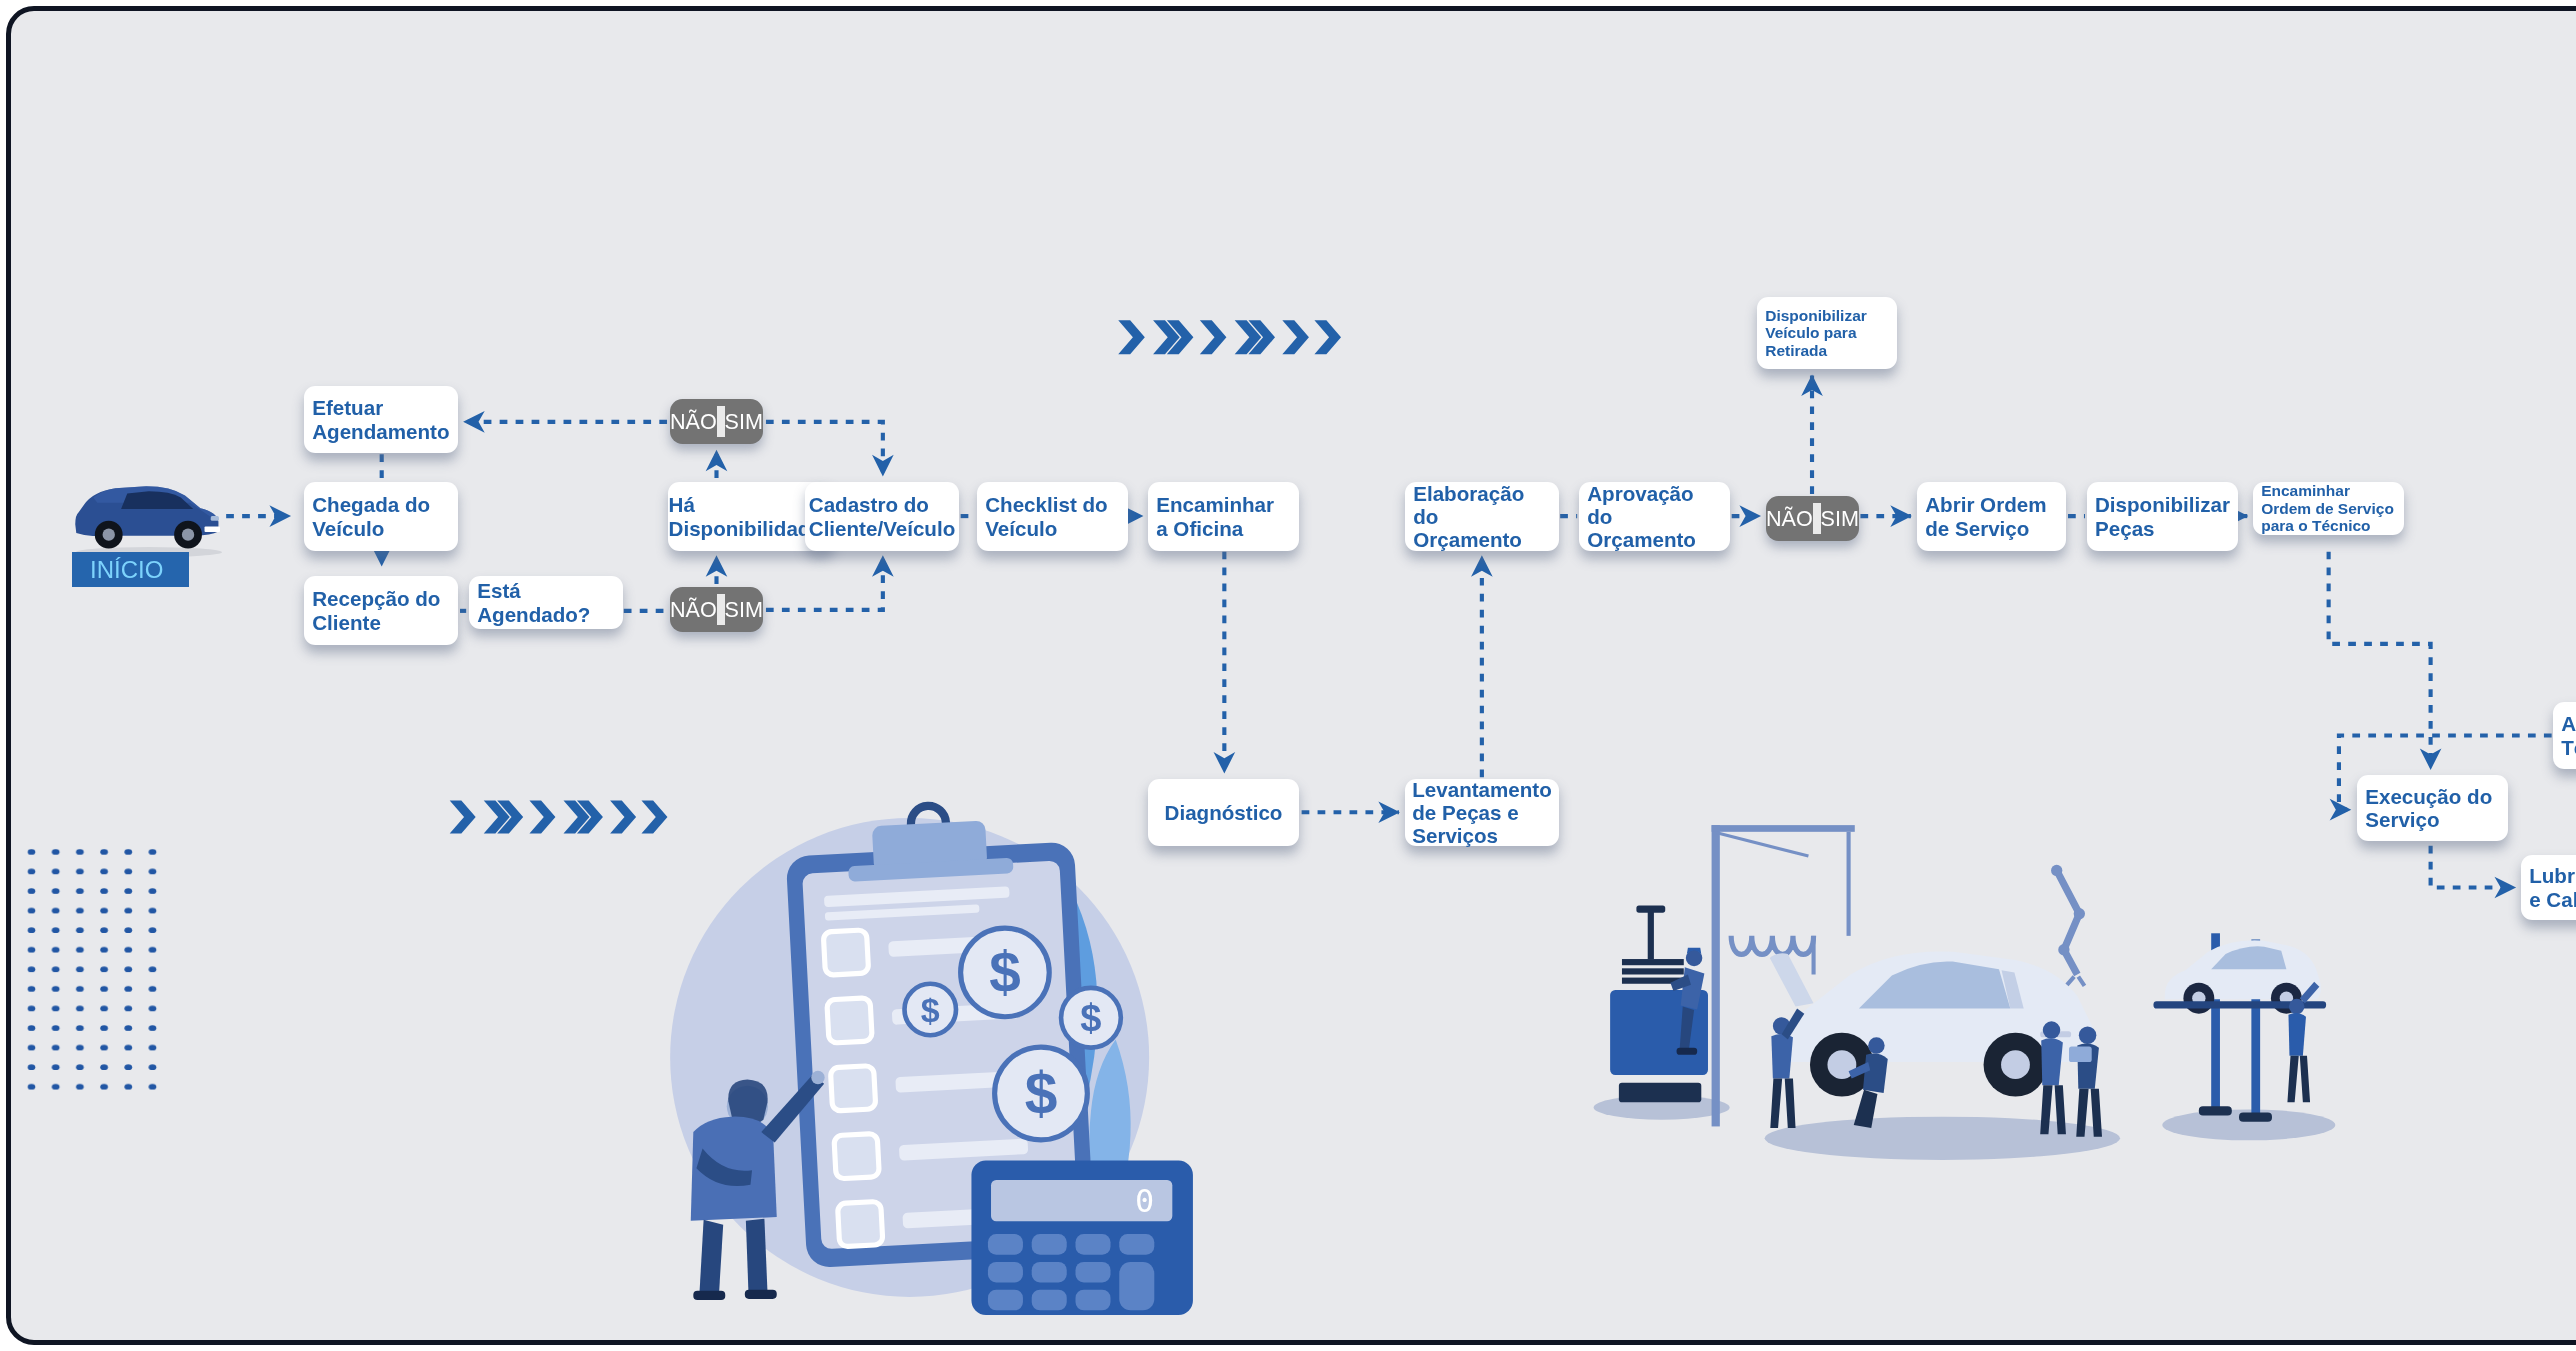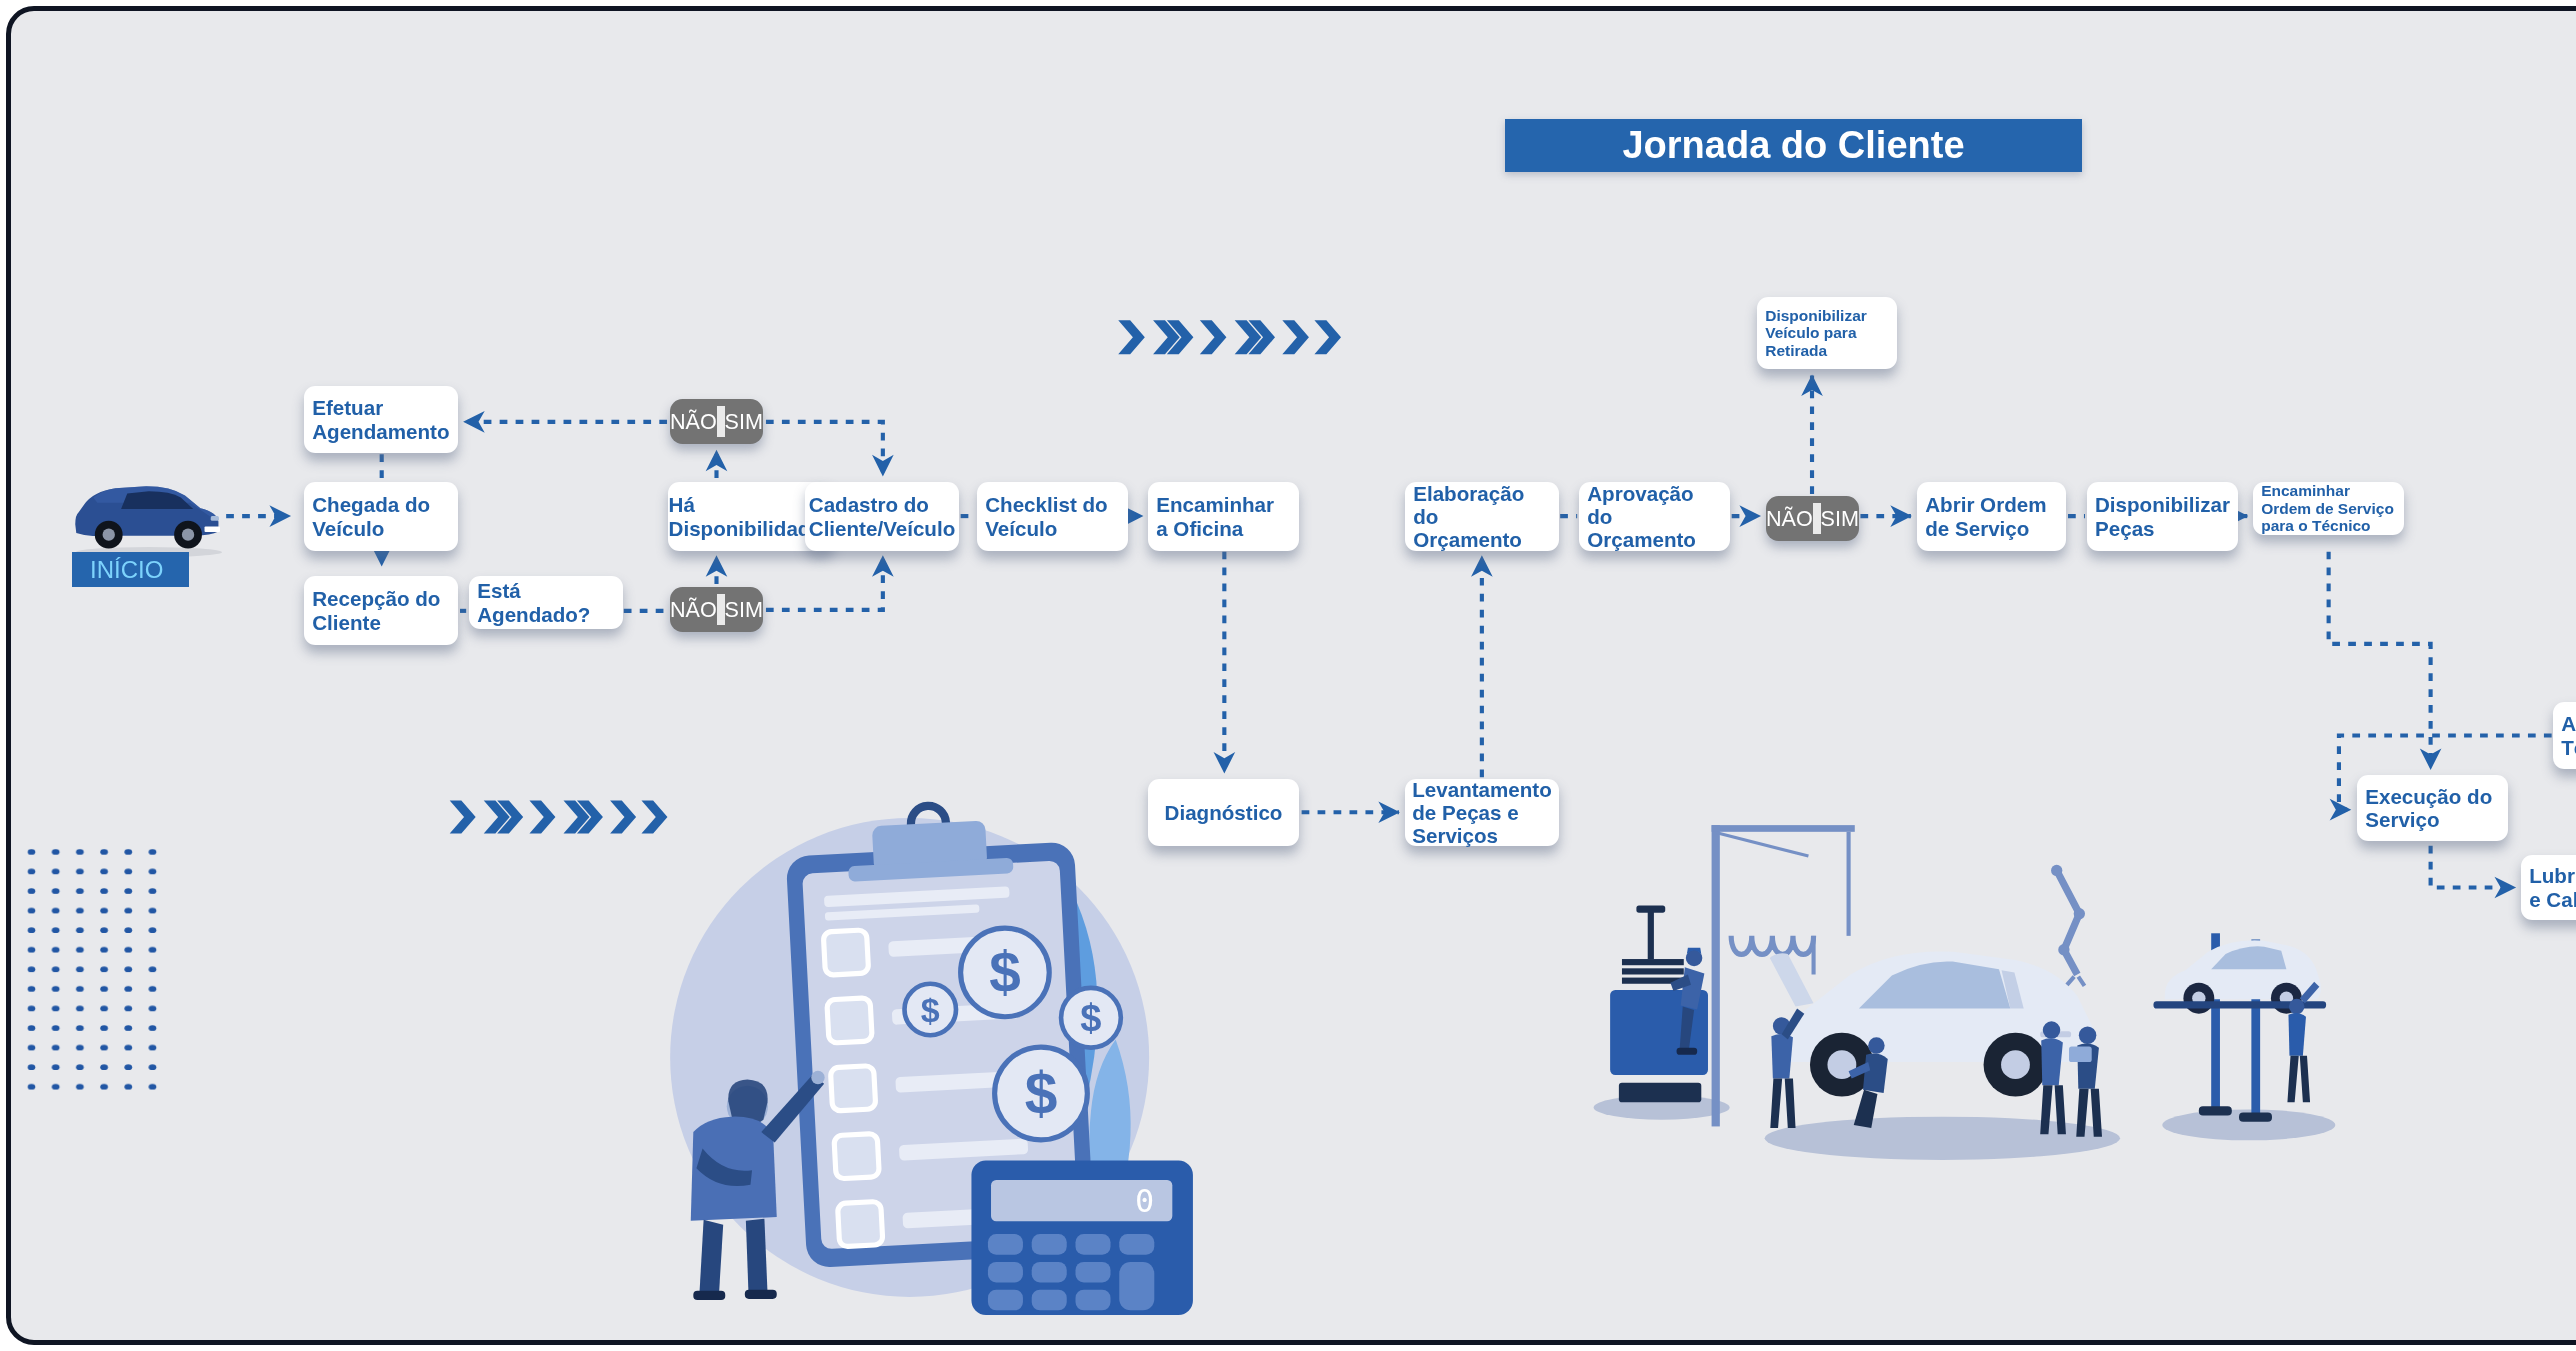--- a/index.html
+++ b/index.html
@@ -272,21 +272,20 @@
       </g>
     </g>
 
     <g transform="translate(6620,2228) scale(1.12)" stroke="#2d64b0" stroke-width="15" fill="none">
       <path d="M11 6 V58 L50 92 L89 58 V6"></path>
       <path d="M16 8 L50 40 L84 8"></path>
       <path d="M24 52 L50 74 L76 52" stroke-width="13"></path>
     </g>
   </svg>
 
-  <div class="title-bar" style="left:1505px;top:119px;width:577px;height:53px">Jornada do Cliente</div>
 
   <div class="flag start" style="left:72px;top:552px;width:117px;height:35px">INÍCIO</div>
 
   <div class="node" style="left:304px;top:386px;width:154px;height:67px">Efetuar Agendamento</div>
   <div class="node" style="left:304px;top:482px;width:154px;height:69px">Chegada do Veículo</div>
   <div class="node" style="left:304px;top:576px;width:154px;height:69px">Recepção do Cliente</div>
   <div class="node" style="left:469px;top:576px;width:154px;height:53px">Está Agendado?</div>
   <div class="node" style="left:668px;top:482px;width:167px;height:69px">Há Disponibilidade?</div>
   <div class="node" style="left:805px;top:482px;width:154px;height:69px">Cadastro do Cliente/Veículo</div>
   <div class="node" style="left:977px;top:482px;width:151px;height:69px">Checklist do Veículo</div>

